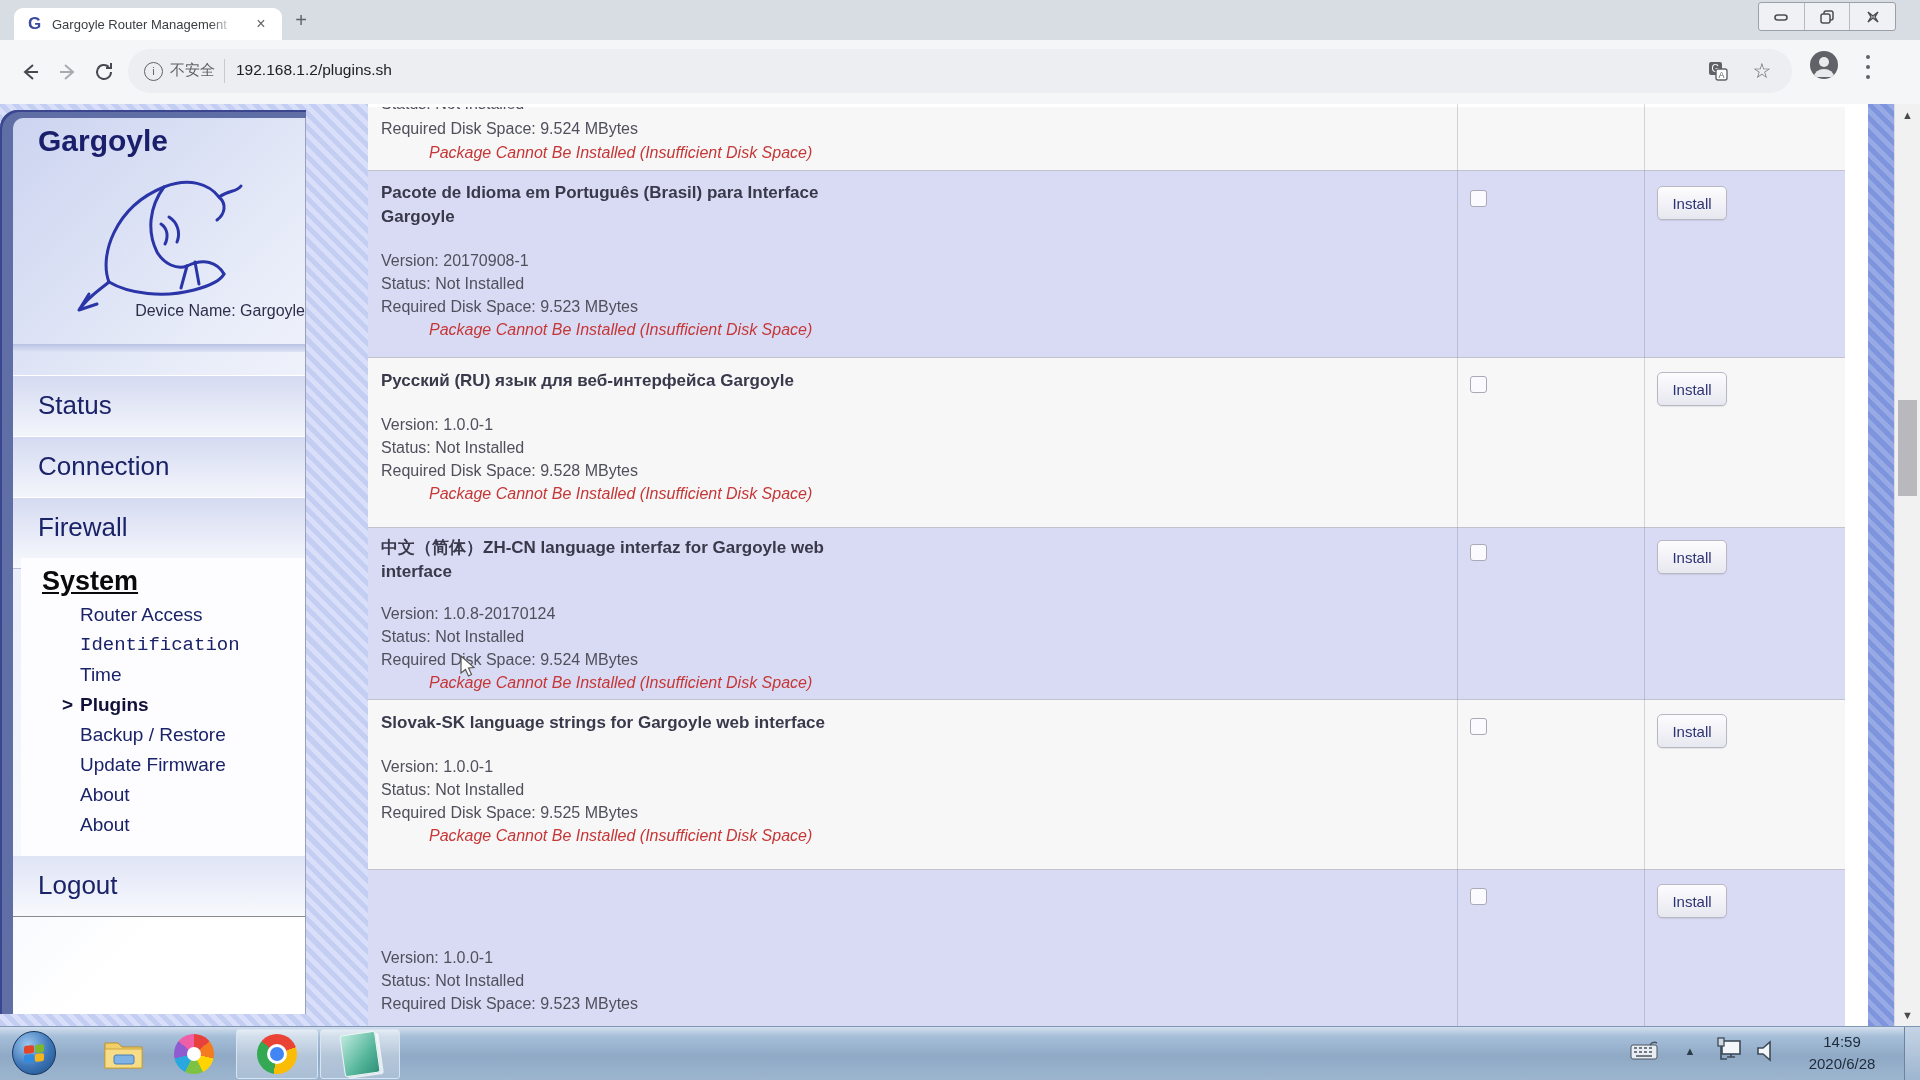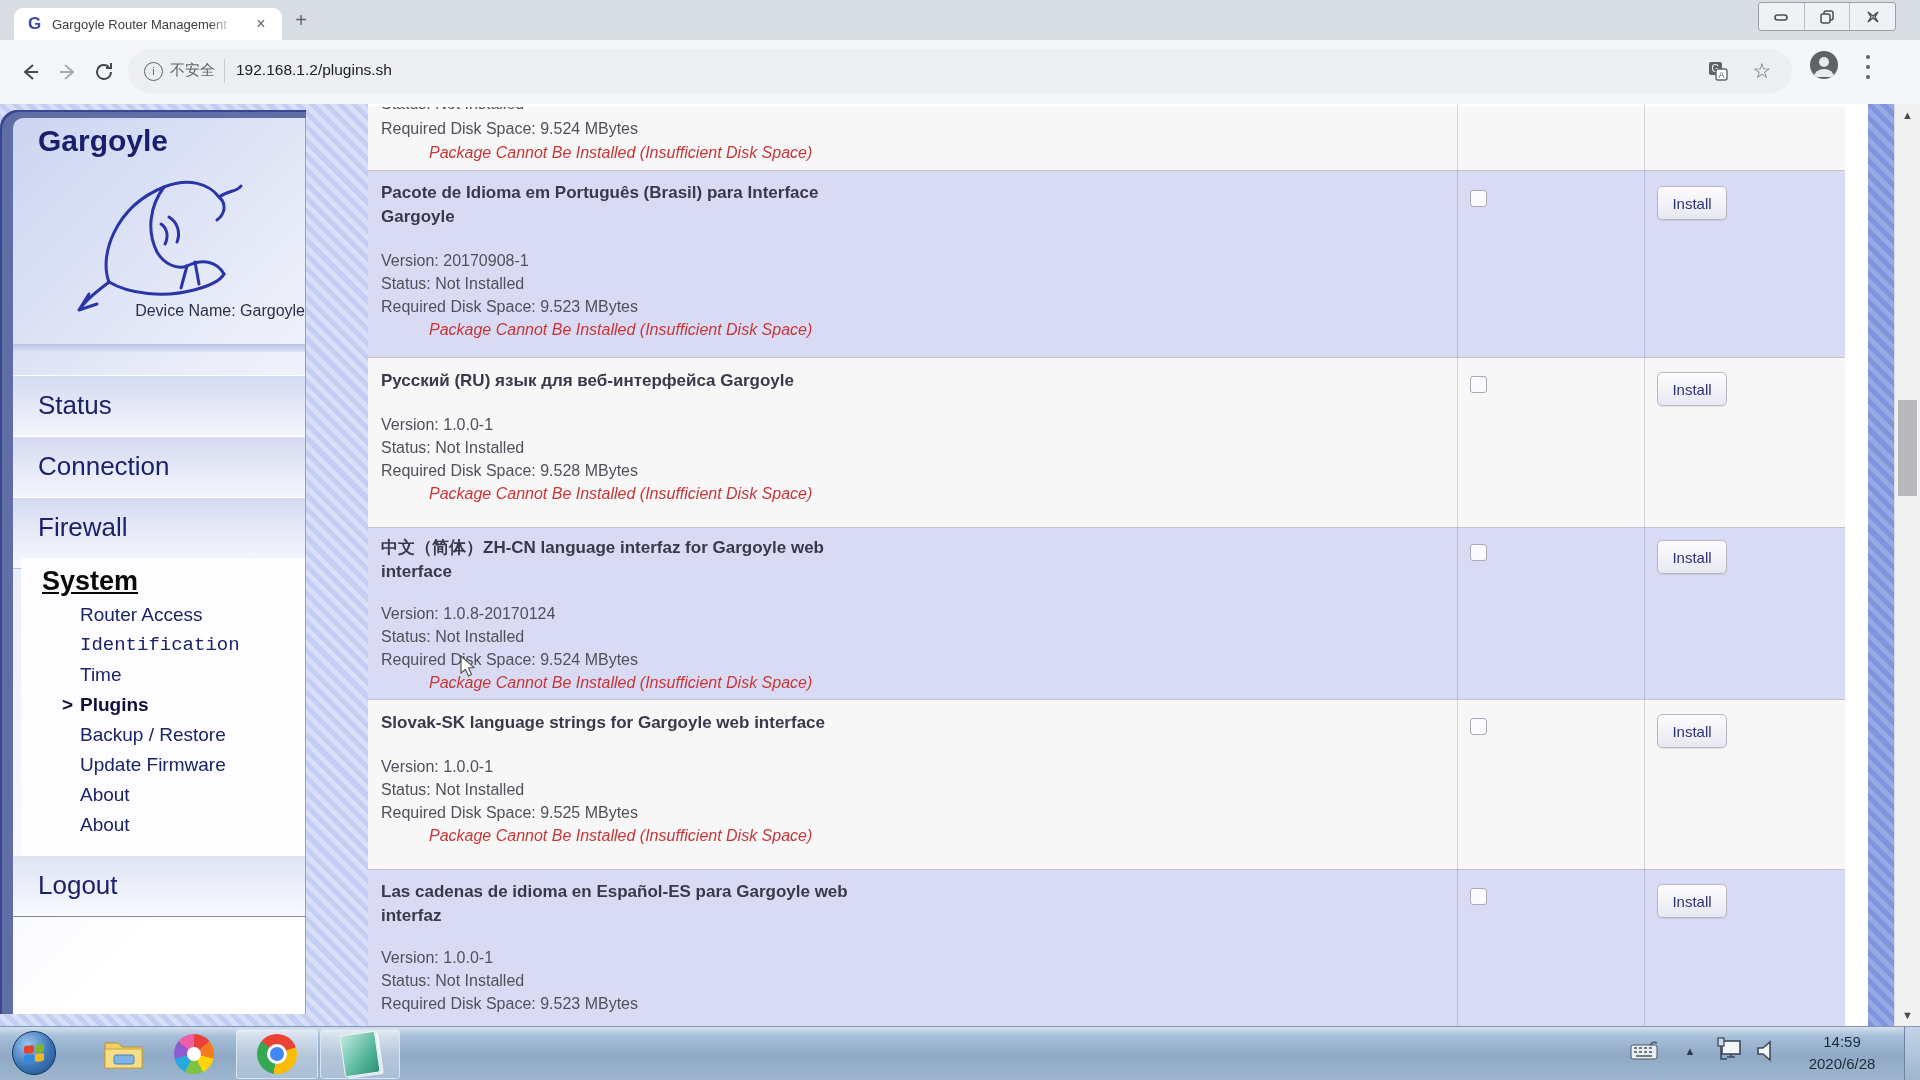--- a/index.html
+++ b/index.html
@@ -265,22 +265,20 @@
       <div class="pkg-title" style="top:11px;">Slovak-SK language strings for Gargoyle web interface</div>
       <div class="pkg-line" style="top:56px;">Version: 1.0.0-1</div>
       <div class="pkg-line" style="top:79px;">Status: Not Installed</div>
       <div class="pkg-line" style="top:102px;">Required Disk Space: 9.525 MBytes</div>
       <div class="pkg-line pkg-err" style="top:125px;">Package Cannot Be Installed (Insufficient Disk Space)</div>
       <input type="checkbox" class="pkg-check" style="top: 18px;">
       <button class="pkg-install" style="top:14px;">Install</button>
     </div>
 
     <div class="pkg-row row-lav" style="top:766px;height:156px;border-bottom:none;">
-      <div class="pkg-title" style="top:10px;">Las cadenas de idioma en Español-ES para Gargoyle web
-interfaz</div>
       <div class="pkg-line" style="top:77px;">Version: 1.0.0-1</div>
       <div class="pkg-line" style="top:100px;">Status: Not Installed</div>
       <div class="pkg-line" style="top:123px;">Required Disk Space: 9.523 MBytes</div>
       <input type="checkbox" class="pkg-check" style="top: 18px;">
       <button class="pkg-install" style="top:14px;">Install</button>
     </div>
 
     <div class="colline" style="left:1457px;"></div>
     <div class="colline" style="left:1644px;"></div>
 

